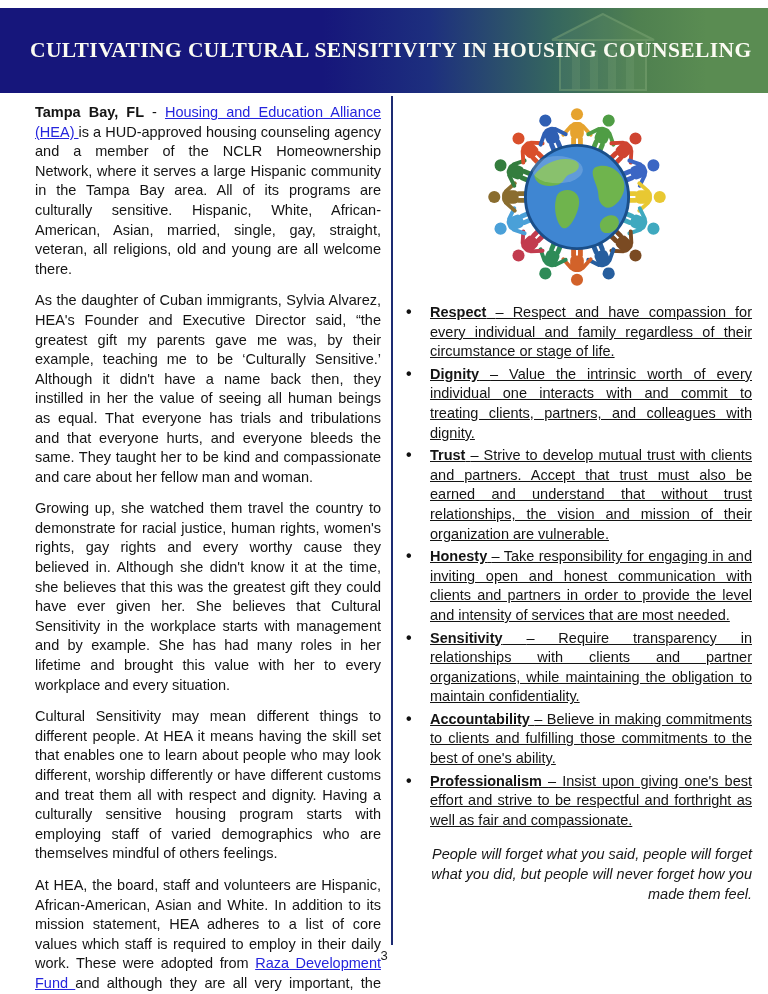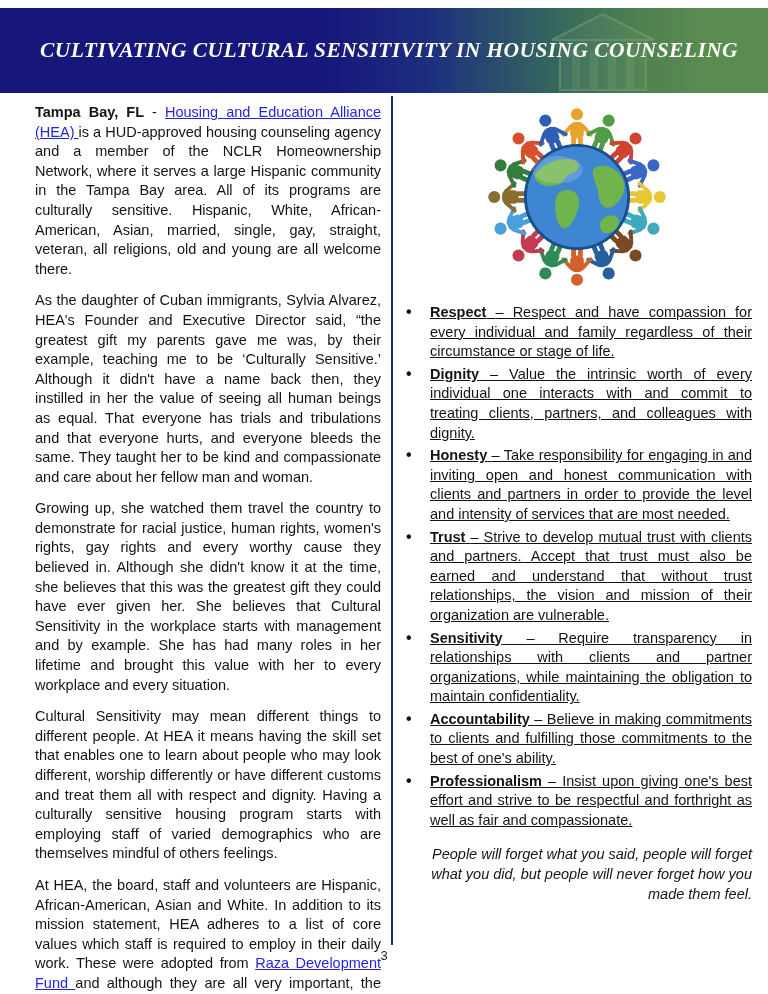--- a/index.html
+++ b/index.html
@@ -5,21 +5,21 @@
   * { margin:0; padding:0; box-sizing:border-box; }
   html,body { background:#ffffff; }
   .page {
     position:relative; width:768px; height:994px; background:#ffffff;
     font-family:"Liberation Sans", sans-serif; color:#141414; overflow:hidden;
   }
   
   .banner {
     position:absolute; top:8px; left:0; width:768px; height:85px;
     background:linear-gradient(90deg,#16167b 0%, #16167b 42%, #1d2f7e 56%, #35665f 72%, #4f8050 83%, #5a8c52 92%, #5a8c52 100%);
-    display:flex; align-items:center; justify-content:flex-end;font-style:italic;
+    display:flex; align-items:center; justify-content:flex-start;
   }
   .banner h1 {
     position:relative; z-index:2;
     font-family:"Liberation Serif", serif; font-weight:bold;
     font-size:21.5px; letter-spacing:0.4px; color:#fbfbf2;
     text-align:center; padding:0 30px; white-space:nowrap;
   }
   .banner-house {
     position:absolute; z-index:1; right:100px; top:2px; opacity:0.45;
   }
@@ -231,22 +231,22 @@
           <path d="M18,-30 C30,-36 44,-28 48,-16 C51,-6 44,6 36,10 C28,14 22,6 22,-2 C22,-12 12,-24 18,-30 Z" fill="#6fb44d"></path>
           <path d="M30,20 C38,16 46,22 42,30 C38,38 26,40 24,32 C22,26 26,22 30,20 Z" fill="#6fb44d"></path>
           <ellipse cx="-20" cy="-28" rx="26" ry="14" fill="#ffffff" opacity="0.18"></ellipse>
         </g>
       </svg>
     </div>
 
     <ul class="values">
       <li><b>Respect</b> <span>– Respect and have compassion for every individual and family regardless of their circumstance or stage of life.</span></li>
       <li><b>Dignity</b> <span>– Value the intrinsic worth of every individual one interacts with and commit to treating clients, partners, and colleagues with dignity.</span></li>
+      <li><b>Trust</b> <span>– Strive to develop mutual trust with clients and partners. Accept that trust must also be earned and understand that without trust relationships, the vision and mission of their organization are vulnerable.</span></li>
       <li><b>Honesty</b> <span>– Take responsibility for engaging in and inviting open and honest communication with clients and partners in order to provide the level and intensity of services that are most needed.</span></li>
-      <li><b>Trust</b> <span>– Strive to develop mutual trust with clients and partners. Accept that trust must also be earned and understand that without trust relationships, the vision and mission of their organization are vulnerable.</span></li>
       <li><b>Sensitivity</b> <span>– Require transparency in relationships with clients and partner organizations, while maintaining the obligation to maintain confidentiality.</span></li>
       <li><b>Accountability</b> <span>– Believe in making commitments to clients and fulfilling those commitments to the best of one's ability.</span></li>
       <li><b>Professionalism</b> <span>– Insist upon giving one's best effort and strive to be respectful and forthright as well as fair and compassionate.</span></li>
     </ul>
 
     <div class="quote">
       <p class="qtext">People will forget what you said, people will forget what you did, but people will never forget how you made them feel.</p>
 
     </div>
 

